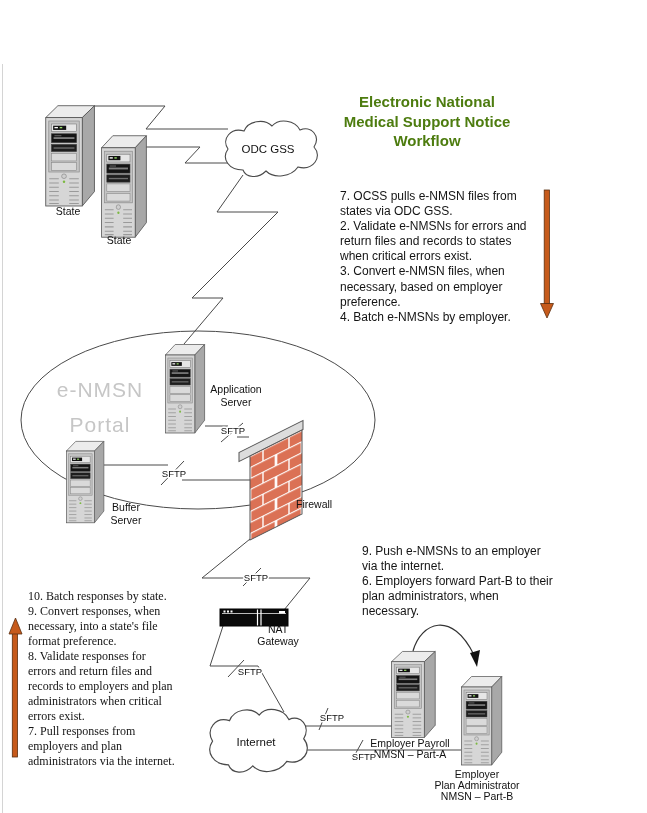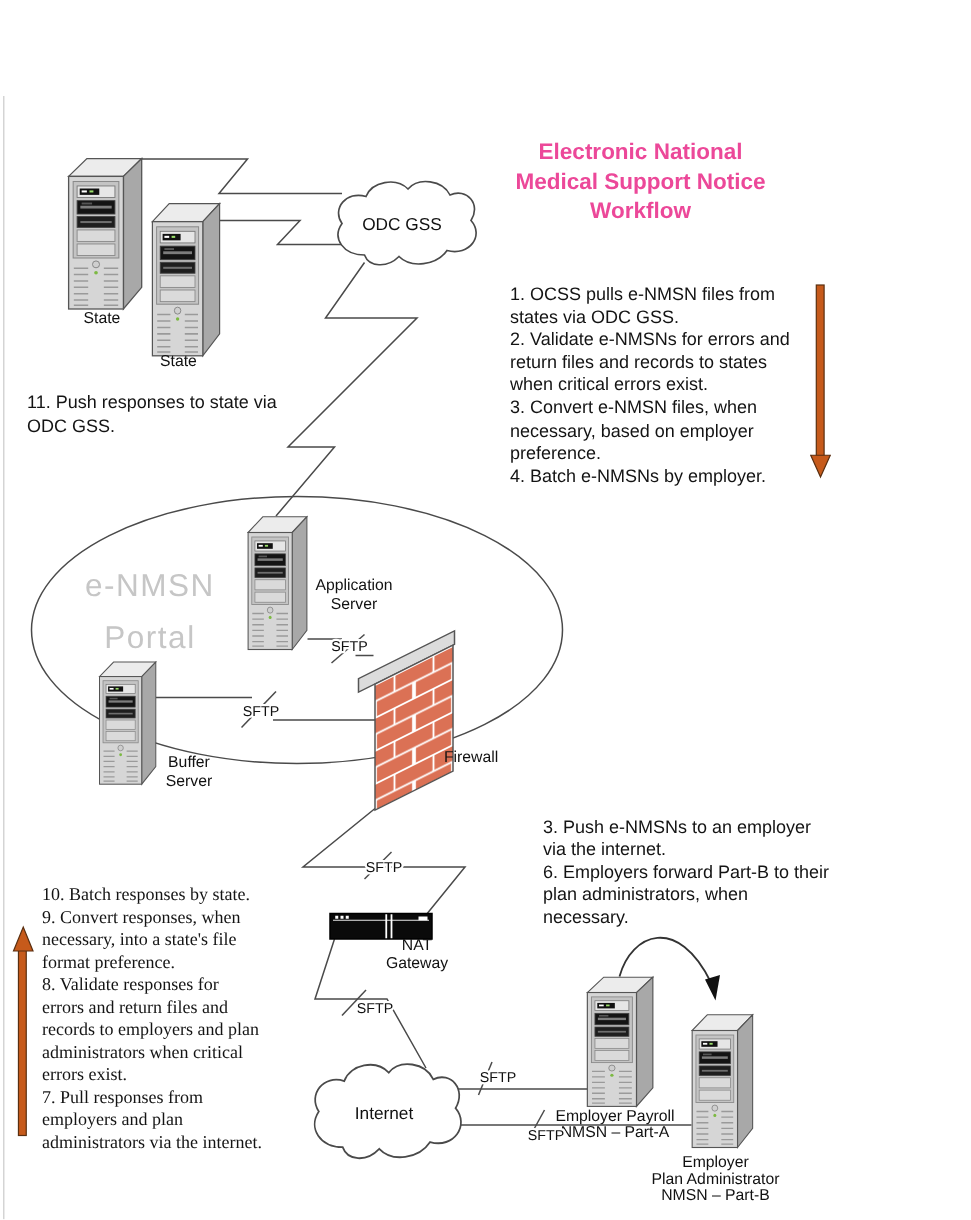--- a/index.html
+++ b/index.html
@@ -4,21 +4,21 @@
 <style>
   html,body{margin:0;padding:0;background:#ffffff;}
   .stage{
     position:relative;width:647px;height:813px;background:#ffffff;overflow:hidden;
     font-family:"Liberation Sans",sans-serif;color:#111;
   }
   .stage svg{position:absolute;left:0;top:0;font-family:"Liberation Sans",sans-serif;}
   .txt{position:absolute;white-space:pre-line;color:#141414;}
   .title{
     left:327px;top:92px;width:200px;text-align:center;
-    font-size:15px;line-height:19.5px;font-weight:bold;color:#ec4899;
+    font-size:15px;line-height:19.5px;font-weight:bold;color:#4d7c0f;
   }
   .steps{font-size:12px;line-height:15.1px;}
   .s14{left:340px;top:189px;width:210px;}
   .s56{left:362px;top:544px;width:215px;}
   .s710{left:28px;top:589px;width:200px;line-height:15px;font-family:Liberation Serif, serif;}
   .s11{left:18px;top:260px;width:200px;line-height:16px;}
   .page-edge{position:absolute;left:2px;top:64px;bottom:0;width:1px;background:#c9c9c9;opacity:.8;}
   .lbl{font-size:10.5px;fill:#111;}
   .cloudlbl{font-size:11.5px;fill:#111;}
   .sftp{font-size:9.5px;fill:#111;paint-order:stroke;stroke:#ffffff;stroke-width:3px;stroke-linejoin:round;}
@@ -169,43 +169,41 @@
     </g>
     <g>
       <rect x="12.3" y="633" width="5.2" height="124" stroke="#5a2f10" stroke-width="0.8" fill="#C65A1B"></rect>
       <polygon points="9,634 22,634 15.5,618" stroke="#5a2f10" stroke-width="0.8" fill="#C65A1B"></polygon>
     </g>
   </svg>
 
   <div class="txt title">Electronic National
 Medical Support Notice
 Workflow</div>
-  <div class="txt steps s14">1. OCSS pulls e-NMSN files from
+  <div class="txt steps s14">7. OCSS pulls e-NMSN files from
 states via ODC GSS.
 2. Validate e-NMSNs for errors and
 return files and records to states
 when critical errors exist.
 3. Convert e-NMSN files, when
 necessary, based on employer
 preference.
 4. Batch e-NMSNs by employer.</div>
-  <div class="txt steps s56">3. Push e-NMSNs to an employer
+  <div class="txt steps s56">9. Push e-NMSNs to an employer
 via the internet.
 6. Employers forward Part-B to their
 plan administrators, when
 necessary.</div>
   <div class="txt steps s710">10. Batch responses by state.
 9. Convert responses, when
 necessary, into a state's file
 format preference.
 8. Validate responses for
 errors and return files and
 records to employers and plan
 administrators when critical
 errors exist.
 7. Pull responses from
 employers and plan
 administrators via the internet.</div>
-  <div class="txt steps s11">11. Push responses to state via
-ODC GSS.</div>
 
   <div class="page-edge"></div>
 </div>
 
 </body></html>

